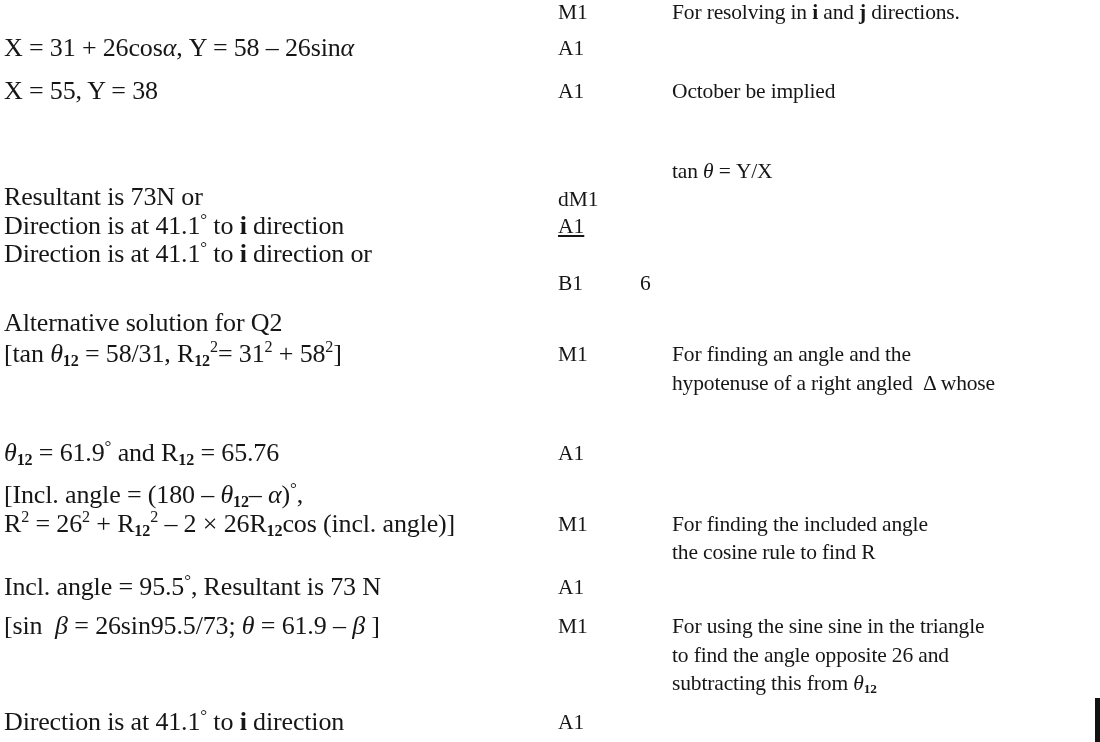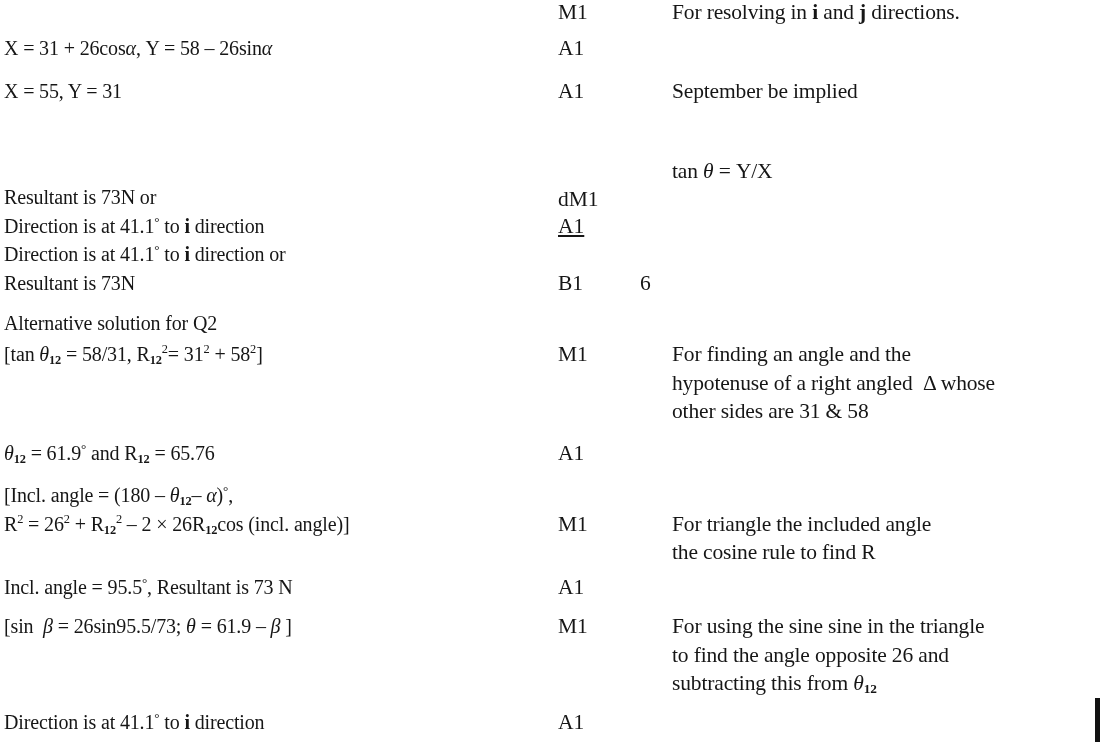--- a/index.html
+++ b/index.html
@@ -21,21 +21,21 @@
   }
   .row {
     position: absolute;
     left: 0;
     width: 1100px;
   }
   .col-work {
     position: absolute;
     left: 4px;
     width: 548px;
-    font-size: 20px;
+    font-size: 26px;
     line-height: 28.5px;
     letter-spacing: -0.15px;
     white-space: nowrap;
   }
   .col-mark {
     position: absolute;
     left: 558px;
     width: 86px;
     font-size: 21.5px;
     line-height: 28.5px;
@@ -108,25 +108,25 @@
 
   <div class="row" style="top:34px;">
     <div class="col-work">
       <div class="cline">X = 31 + 26cos<i class="gk">α</i>, Y = 58 – 26sin<i class="gk">α</i></div>
     </div>
     <div class="col-mark">A1</div>
   </div>
 
   <div class="row" style="top:77px;">
     <div class="col-work">
-      <div class="cline">X = 55, Y = 31</div>
-    </div>
-    <div class="col-mark">A1</div>
-    <div class="col-comment">
-      <div class="cline">September be implied</div>
+      <div class="cline">X = 55, Y = 38</div>
+    </div>
+    <div class="col-mark">A1</div>
+    <div class="col-comment">
+      <div class="cline">October be implied</div>
     </div>
   </div>
 
   <div class="row" style="top:117px;">
     <div class="col-mark" style="top:28px; position:relative;margin-top:40px;">dM1</div>
     <div class="col-comment" style="top:-28.5px; position:relative;">
       <div class="cline">tan <i class="gk">θ</i> = Y/X</div>
     </div>
   </div>
 
@@ -134,59 +134,57 @@
     <div class="col-work">
       <div class="cline">Resultant is 73N or</div>
       <div class="cline">Direction is at 41.1<span class="deg">°</span> to <b class="vec">i</b> direction</div>
     </div>
     <div class="col-mark" style="top:28.5px; position:relative;">A1</div>
   </div>
 
   <div class="row" style="top:240px;">
     <div class="col-work">
       <div class="cline">Direction is at 41.1<span class="deg">°</span> to <b class="vec">i</b> direction or</div>
-      <div class="cline">Resultant is 73N</div>
     </div>
     <div class="col-mark" style="top:28.5px; position:relative;">B1</div>
     <div class="col-total" style="top:0px; position:absolute; margin-top:28.5px;">6</div>
   </div>
 
   <div class="row" style="top:309px;">
     <div class="col-work">
       <div class="cline">Alternative solution for Q2</div>
     </div>
   </div>
 
   <div class="row" style="top:340px;">
     <div class="col-work">
       <div class="cline">[tan <i class="gk">θ</i><sub>12</sub> = 58/31, R<sub>12</sub><sup>2</sup>= 31<sup>2</sup> + 58<sup>2</sup>]</div>
     </div>
     <div class="col-mark">M1</div>
     <div class="col-comment">
       <div class="cline">For finding an angle and the</div>
       <div class="cline">hypotenuse of a right angled&nbsp; <span>Δ</span> whose</div>
-      <div class="cline">other sides are 31 &amp; 58</div>
     </div>
   </div>
 
   <div class="row" style="top:439px;">
     <div class="col-work">
       <div class="cline"><i class="gk">θ</i><sub>12</sub> = 61.9<span class="deg">°</span> and R<sub>12</sub> = 65.76</div>
     </div>
     <div class="col-mark">A1</div>
   </div>
 
   <div class="row" style="top:481px;">
     <div class="col-work">
       <div class="cline">[Incl. angle = (180 – <i class="gk">θ</i><sub>12</sub>– <i class="gk">α</i>)<span class="deg">°</span>,</div>
       <div class="cline">R<sup>2</sup> = 26<sup>2</sup> + R<sub>12</sub><sup>2</sup> – 2 × 26R<sub>12</sub>cos (incl. angle)]</div>
     </div>
     <div class="col-mark" style="top:28.5px; position:relative;">M1</div>
     <div class="col-comment">
-      <div class="cline">For triangle the included angle</div>
+      <div class="cline">For finding the included angle</div>
       <div class="cline">the cosine rule to find R</div>
     </div>
   </div>
 
   <div class="row" style="top:573px;">
     <div class="col-work">
       <div class="cline">Incl. angle = 95.5<span class="deg">°</span>, Resultant is 73 N</div>
     </div>
     <div class="col-mark">A1</div>
   </div>

